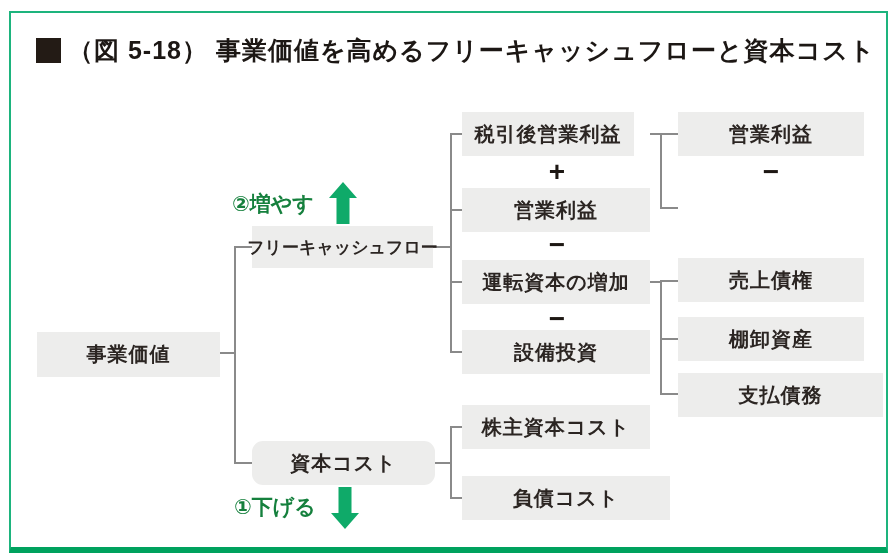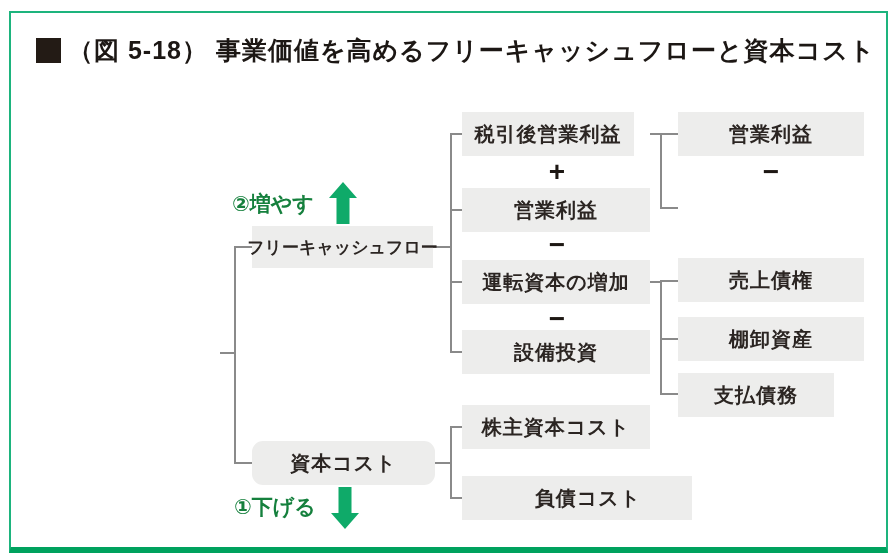--- a/index.html
+++ b/index.html
@@ -68,20 +68,23 @@
   <div class="cline" style="left:660px;top:133px;width:2px;height:76px;"></div>
   <div class="cline" style="left:662px;top:133px;width:16px;height:2px;"></div>
   <div class="cline" style="left:662px;top:207px;width:16px;height:2px;"></div>
 
   <div class="cline" style="left:650px;top:281px;width:11px;height:2px;"></div>
   <div class="cline" style="left:660px;top:280px;width:2px;height:115px;"></div>
   <div class="cline" style="left:662px;top:280px;width:16px;height:2px;"></div>
   <div class="cline" style="left:662px;top:338px;width:16px;height:2px;"></div>
   <div class="cline" style="left:662px;top:393px;width:16px;height:2px;"></div>
 
+  <div class="node" style="left:37px;top:332px;width:183px;height:45px;">
+      <span>事業価値</span>
+    </div>
 
   <div class="node small" style="left:252px;top:226px;width:181px;height:42px;">
       <span>フリーキャッシュフロー</span>
     </div>
   <div class="node" style="left:252px;top:441px;width:183px;height:44px;border-radius:11px;">
       <span>資本コスト</span>
     </div>
 
   <div class="green-label" style="left:232px;top:190px;">②増やす</div>
   <div class="arrow" style="left:328px;top:182px;">
@@ -108,31 +111,31 @@
       <span>運転資本の増加</span>
     </div>
   <div class="op" style="left:540px;top:305px;">−</div>
   <div class="node" style="left:462px;top:330px;width:188px;height:44px;">
       <span>設備投資</span>
     </div>
 
   <div class="node" style="left:462px;top:405px;width:188px;height:44px;">
       <span>株主資本コスト</span>
     </div>
-  <div class="node" style="left:462px;top:476px;width:208px;height:44px;padding-left:22px;">
+  <div class="node" style="left:462px;top:476px;width:208px;height:44px;">
       <span>負債コスト</span>
     </div>
 
   <div class="node" style="left:678px;top:112px;width:186px;height:44px;">
       <span>営業利益</span>
     </div>
   <div class="op" style="left:754px;top:158px;">−</div>
 
   <div class="node" style="left:678px;top:258px;width:186px;height:44px;">
       <span>売上債権</span>
     </div>
   <div class="node" style="left:678px;top:317px;width:186px;height:44px;">
       <span>棚卸資産</span>
     </div>
-  <div class="node" style="left:678px;top:373px;width:156px;height:44px;">
+  <div class="node" style="left:678px;top:373px;width:205px;height:44px;">
       <span>支払債務</span>
     </div>
 </div>
 
 </body></html>

